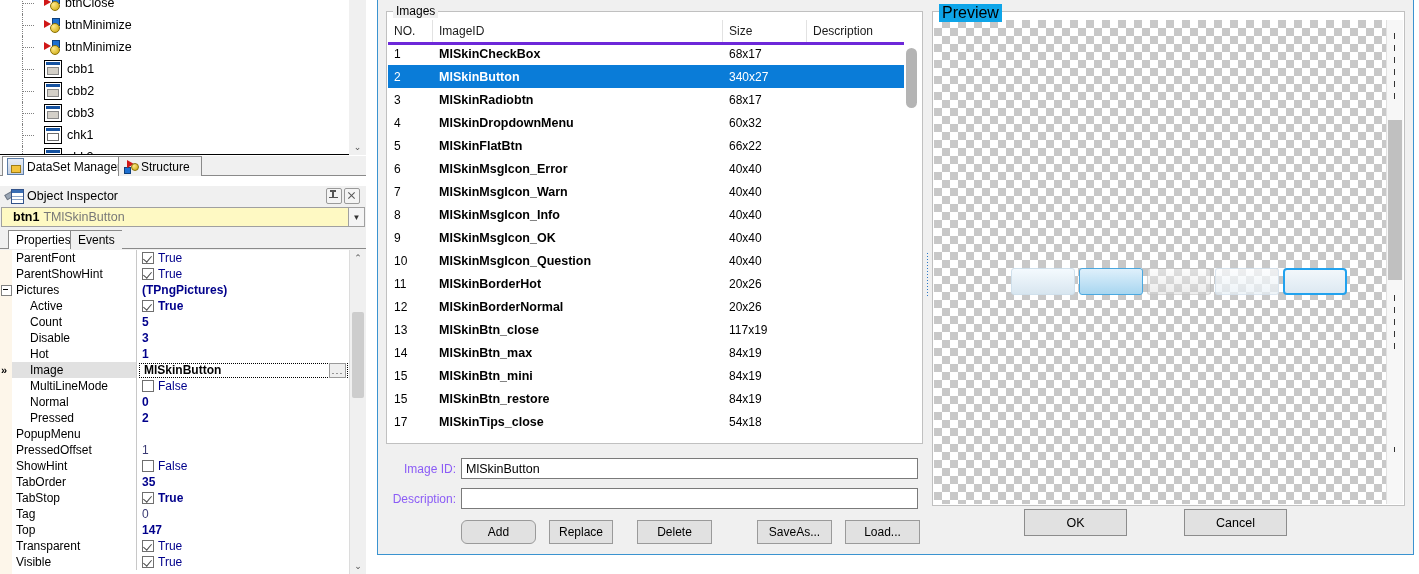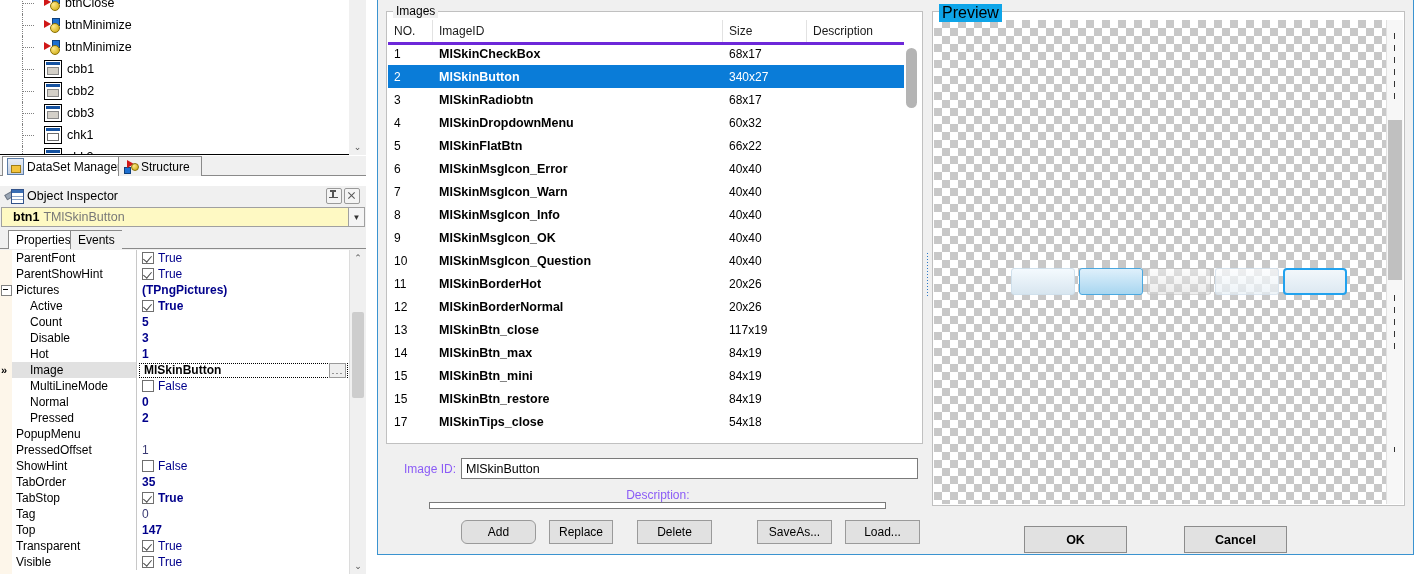--- a/index.html
+++ b/index.html
@@ -167,21 +167,21 @@
   .sprite{position:absolute;left:75px;top:245px;width:340px;height:33px;display:flex;}
   .st{width:68px;height:33px;position:relative;}
   .st .btn{position:absolute;left:2px;top:3px;right:2px;height:27px;box-sizing:border-box;border-radius:3px;}
   .st1 .btn{background:linear-gradient(#f4fafe,#d8e6f0);border:1px solid #cfe0ec;}
   .st2 .btn{background:linear-gradient(#dff0fb,#a8d6f0);border:1px solid #4aa8e0;}
   .st3 .btn{background:linear-gradient(rgba(250,250,250,.45),rgba(215,215,215,.45));border:1px solid rgba(170,170,170,.45);}
   .st4 .btn{background:linear-gradient(rgba(252,253,254,.72),rgba(232,240,246,.72));border:1px solid rgba(205,220,232,.7);}
   .st5 .btn{background:linear-gradient(#f2f7fb,#dde9f2);border:2px solid #22a2ee;border-radius:4px;}
 
   
-  .okrow{position:absolute;left:554px;top:526px;right:8px;height:30px;font-weight:bold;}
+  .okrow{position:absolute;left:554px;top:509px;right:8px;height:30px;}
   .bigbtn{position:absolute;top:0;width:103px;height:27px;background:#e1e1e1;border:1px solid #8c8c8c;
           display:flex;align-items:center;justify-content:center;font-size:12.5px;color:#000;box-sizing:border-box;}
 
   
   .right-strip{position:absolute;left:1415px;top:0;width:4px;height:574px;background:#fff;}
 </style>
 </head>
 <body>
 
 <div class="root">
@@ -587,21 +587,21 @@
           </div>
         </div>
       </div>
     </div>
 
     <div class="fields">
       <div class="fld" style="left:0;top:8px;width:537px;">
         <span class="fld-lbl" style="width:70px;">Image ID:</span>
         <span class="fld-inp" style="margin-left:5px;width:457px;">MlSkinButton</span>
       </div>
-      <div class="fld" style="left:0;top:38px;width:537px;flex-direction:column;">
+      <div class="fld" style="left:0;top:38px;width:537px;">
         <span class="fld-lbl" style="width:70px;">Description:</span>
         <span class="fld-inp" style="margin-left:5px;width:457px;"></span>
       </div>
       <div class="dbtn" style="left:75px;top:70px;width:75px;border-radius:6px;">Add</div>
       <div class="dbtn" style="left:163px;top:70px;width:64px;">Replace</div>
       <div class="dbtn" style="left:251px;top:70px;width:75px;">Delete</div>
       <div class="dbtn" style="left:371px;top:70px;width:75px;">SaveAs...</div>
       <div class="dbtn" style="left:459px;top:70px;width:75px;">Load...</div>
     </div>
 

